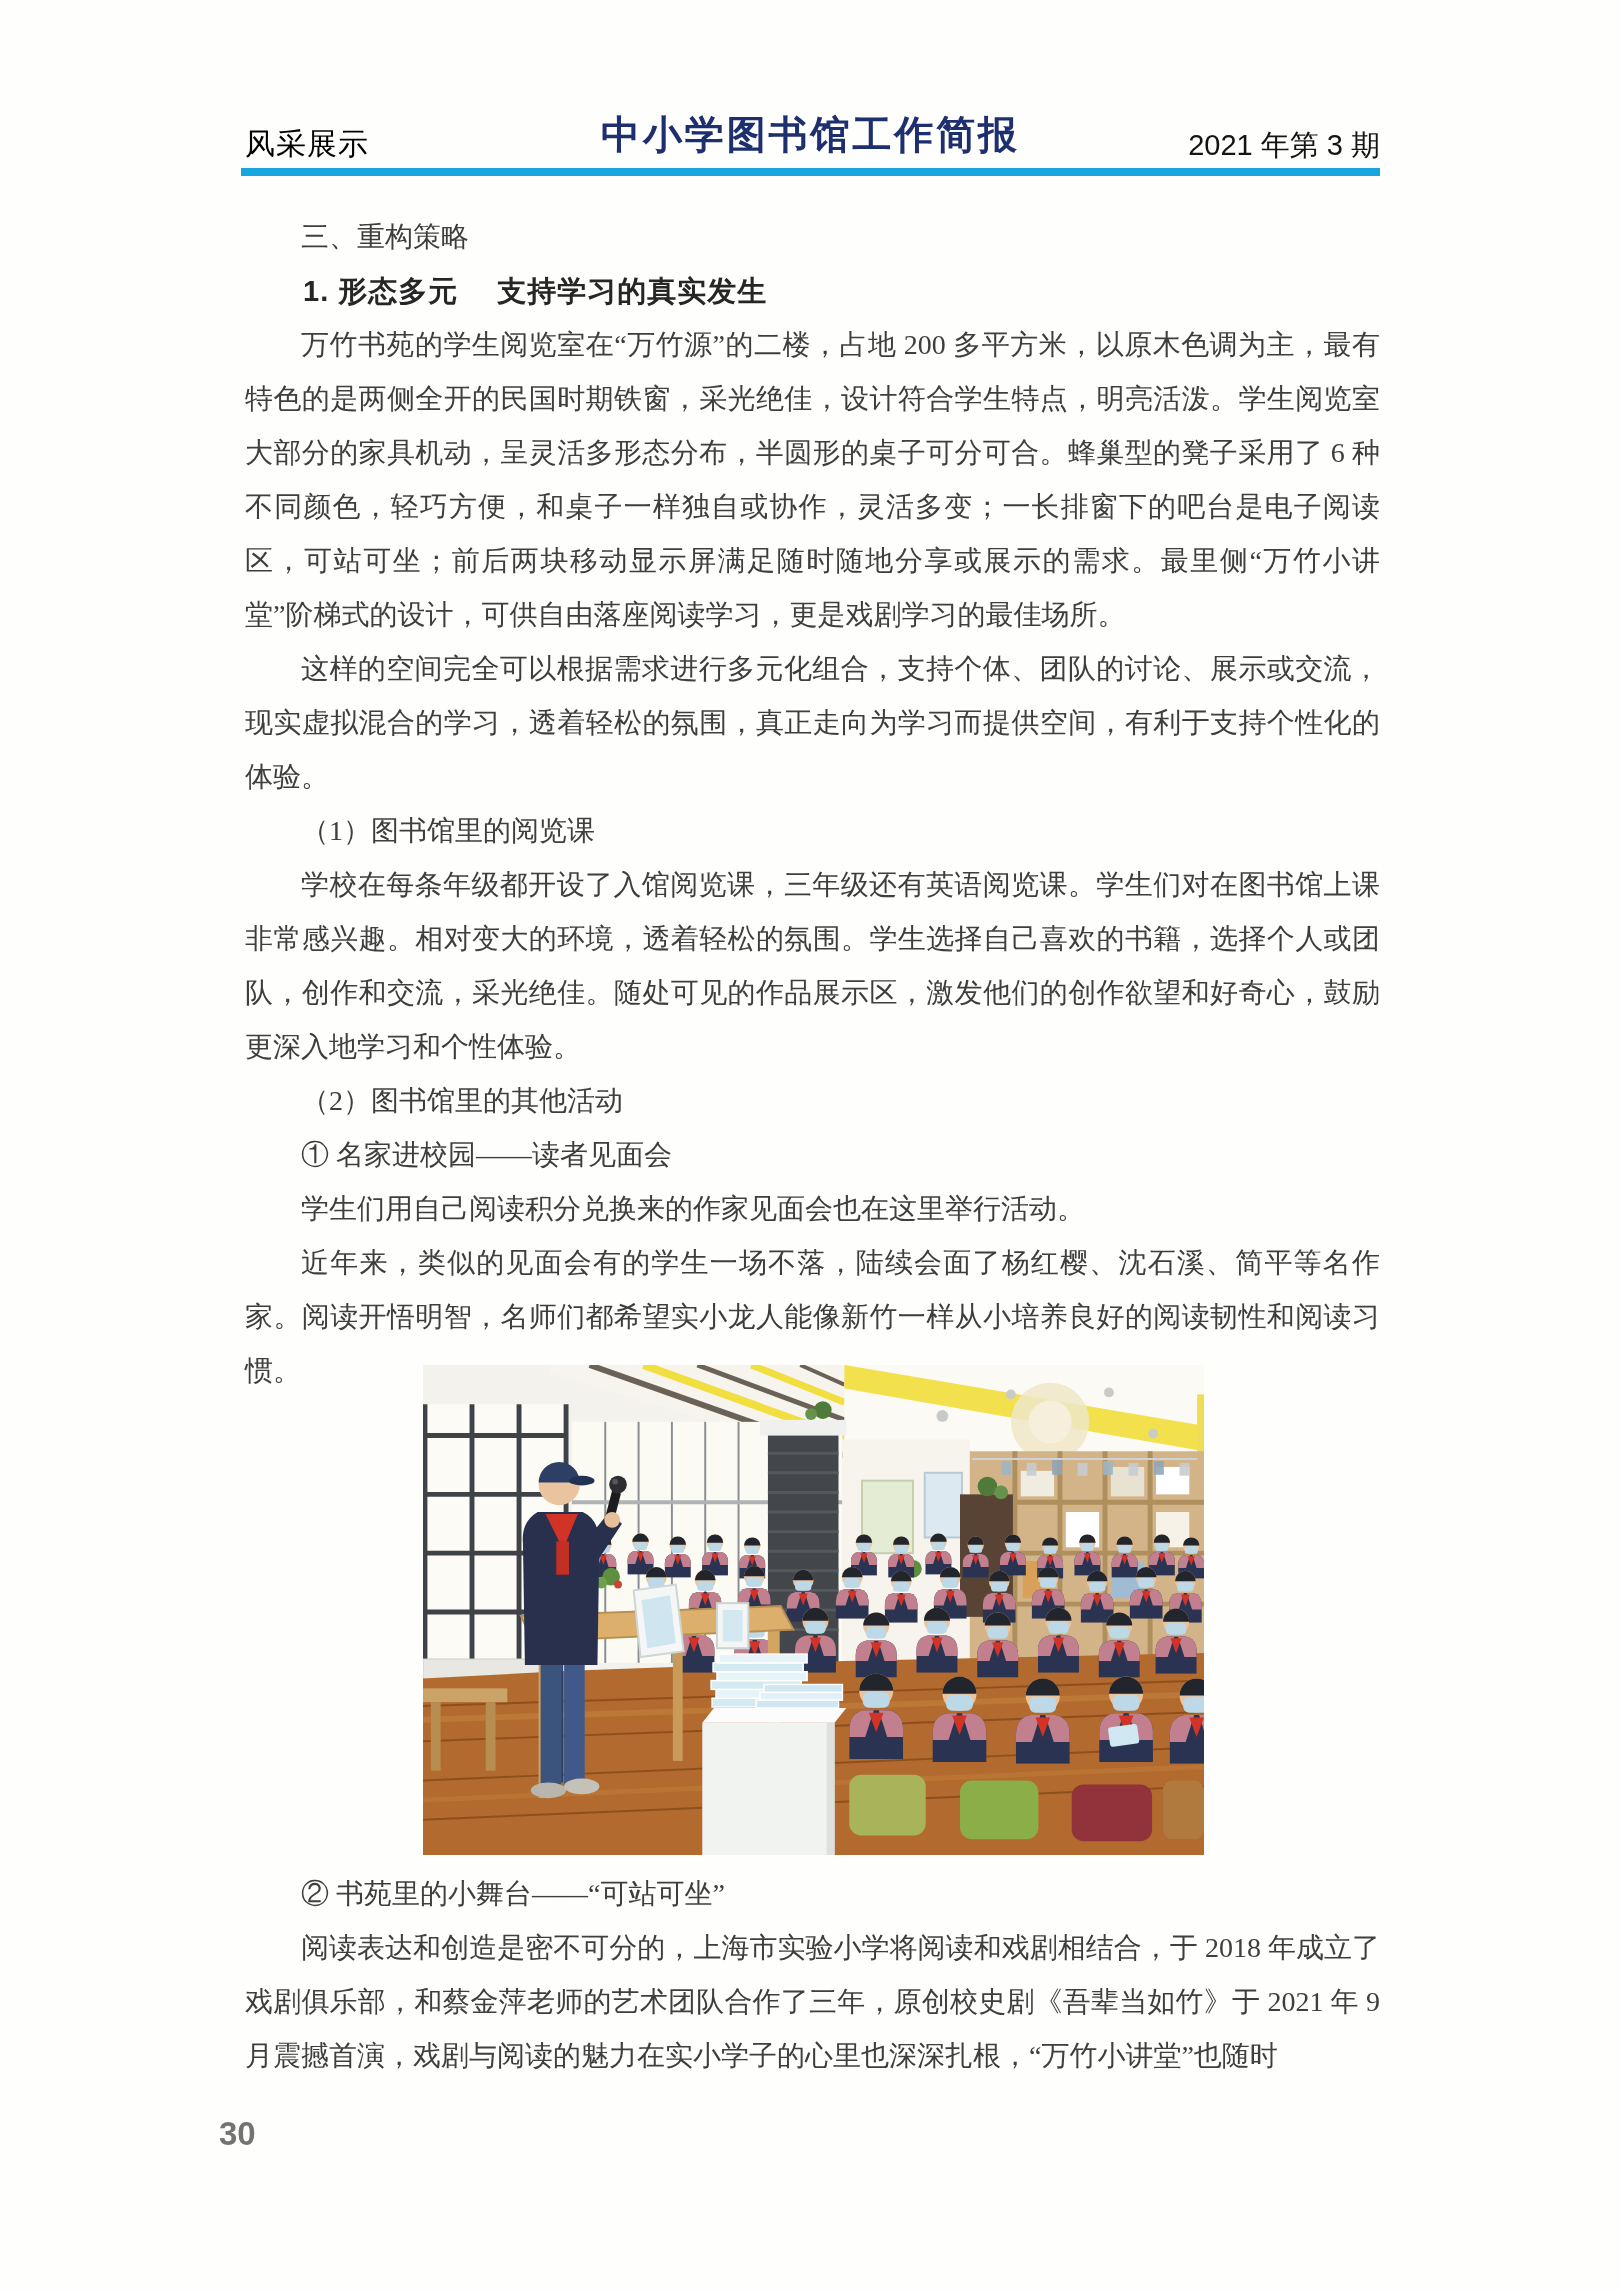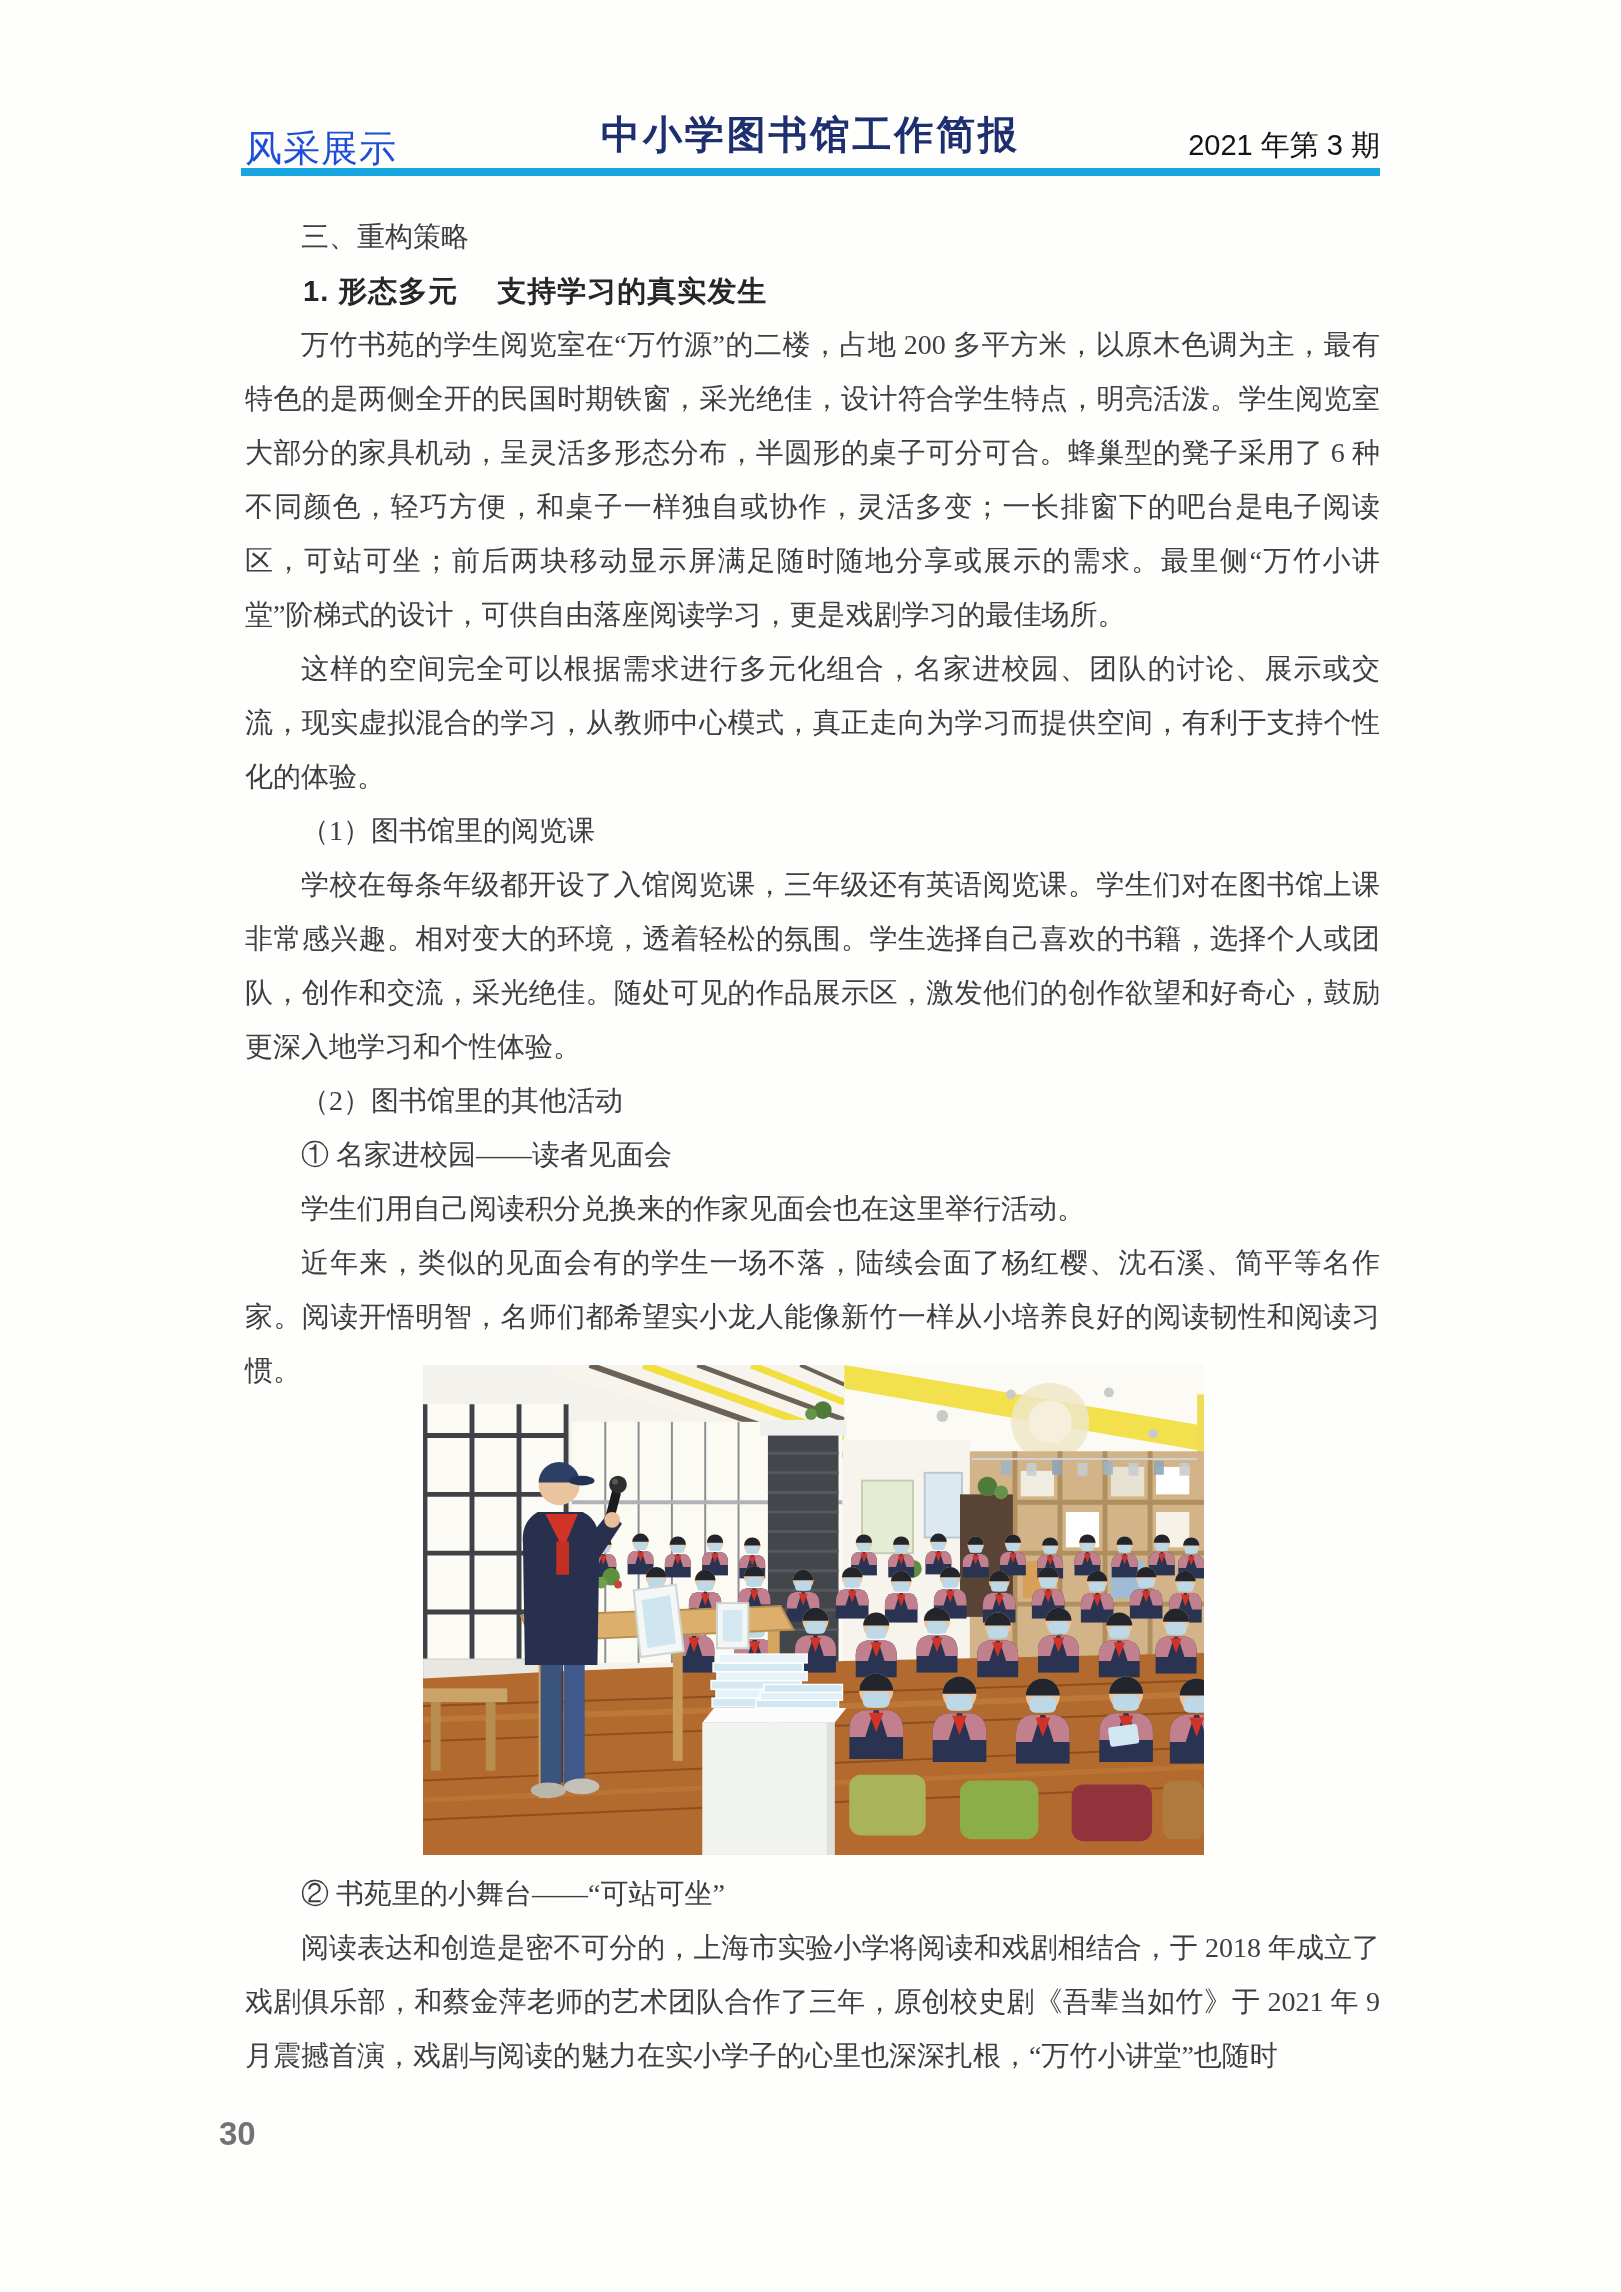--- a/index.html
+++ b/index.html
@@ -7,21 +7,21 @@
     width:1621px;height:2293px;background:#ffffff;
     font-family:"Liberation Serif", serif;
     -webkit-font-smoothing:antialiased;
   }
   .page{position:relative;width:1621px;height:2293px;background:#fefefd;overflow:hidden;}
 
   
   .hdr-left{
     position:absolute;left:245px;top:124px;
     font-family:"Liberation Sans", sans-serif;
-    font-size:37px;color:#1d4ed8;letter-spacing:1px;
+    font-size:30px;color:#000000;letter-spacing:1px;
   }
   .hdr-center{
     position:absolute;left:0;right:0;top:108px;text-align:center;
     font-family:"DejaVu Serif", serif;font-weight:700;
     font-size:39px;color:#1d2f6f;letter-spacing:2.9px;
   }
   .hdr-right{
     position:absolute;right:241px;top:126px;
     font-family:"Liberation Sans", sans-serif;
     font-size:29px;color:#141414;
@@ -65,21 +65,21 @@
     <span class="hdr-left">风采展示</span>
     <span class="hdr-center">中小学图书馆工作简报</span>
     <span class="hdr-right">2021 年第 3 期</span>
     <div class="hdr-rule"></div>
   </div>
 
   <div class="textblock" id="block1">
     <p>三、重构策略</p>
     <p class="h2">1. 形态多元　 支持学习的真实发生</p>
     <p class="p">万竹书苑的学生阅览室在“万竹源”的二楼，占地 200 多平方米，以原木色调为主，最有特色的是两侧全开的民国时期铁窗，采光绝佳，设计符合学生特点，明亮活泼。学生阅览室大部分的家具机动，呈灵活多形态分布，半圆形的桌子可分可合。蜂巢型的凳子采用了 6 种不同颜色，轻巧方便，和桌子一样独自或协作，灵活多变；一长排窗下的吧台是电子阅读区，可站可坐；前后两块移动显示屏满足随时随地分享或展示的需求。最里侧“万竹小讲堂”阶梯式的设计，可供自由落座阅读学习，更是戏剧学习的最佳场所。</p>
-    <p class="p">这样的空间完全可以根据需求进行多元化组合，名家进校园、团队的讨论、展示或交流，现实虚拟混合的学习，从教师中心模式，真正走向为学习而提供空间，有利于支持个性化的体验。</p>
+    <p class="p">这样的空间完全可以根据需求进行多元化组合，支持个体、团队的讨论、展示或交流，现实虚拟混合的学习，透着轻松的氛围，真正走向为学习而提供空间，有利于支持个性化的体验。</p>
     <p>（1）图书馆里的阅览课</p>
     <p class="p">学校在每条年级都开设了入馆阅览课，三年级还有英语阅览课。学生们对在图书馆上课非常感兴趣。相对变大的环境，透着轻松的氛围。学生选择自己喜欢的书籍，选择个人或团队，创作和交流，采光绝佳。随处可见的作品展示区，激发他们的创作欲望和好奇心，鼓励更深入地学习和个性体验。</p>
     <p>（2）图书馆里的其他活动</p>
     <p>①  名家进校园——读者见面会</p>
     <p class="p">学生们用自己阅读积分兑换来的作家见面会也在这里举行活动。</p>
     <p class="p">近年来，类似的见面会有的学生一场不落，陆续会面了杨红樱、沈石溪、简平等名作家。阅读开悟明智，名师们都希望实小龙人能像新竹一样从小培养良好的阅读韧性和阅读习惯。</p>
   </div>
 
   <figure class="photo">
     <svg width="781" height="490" viewBox="0 0 797 500" xmlns="http://www.w3.org/2000/svg">

